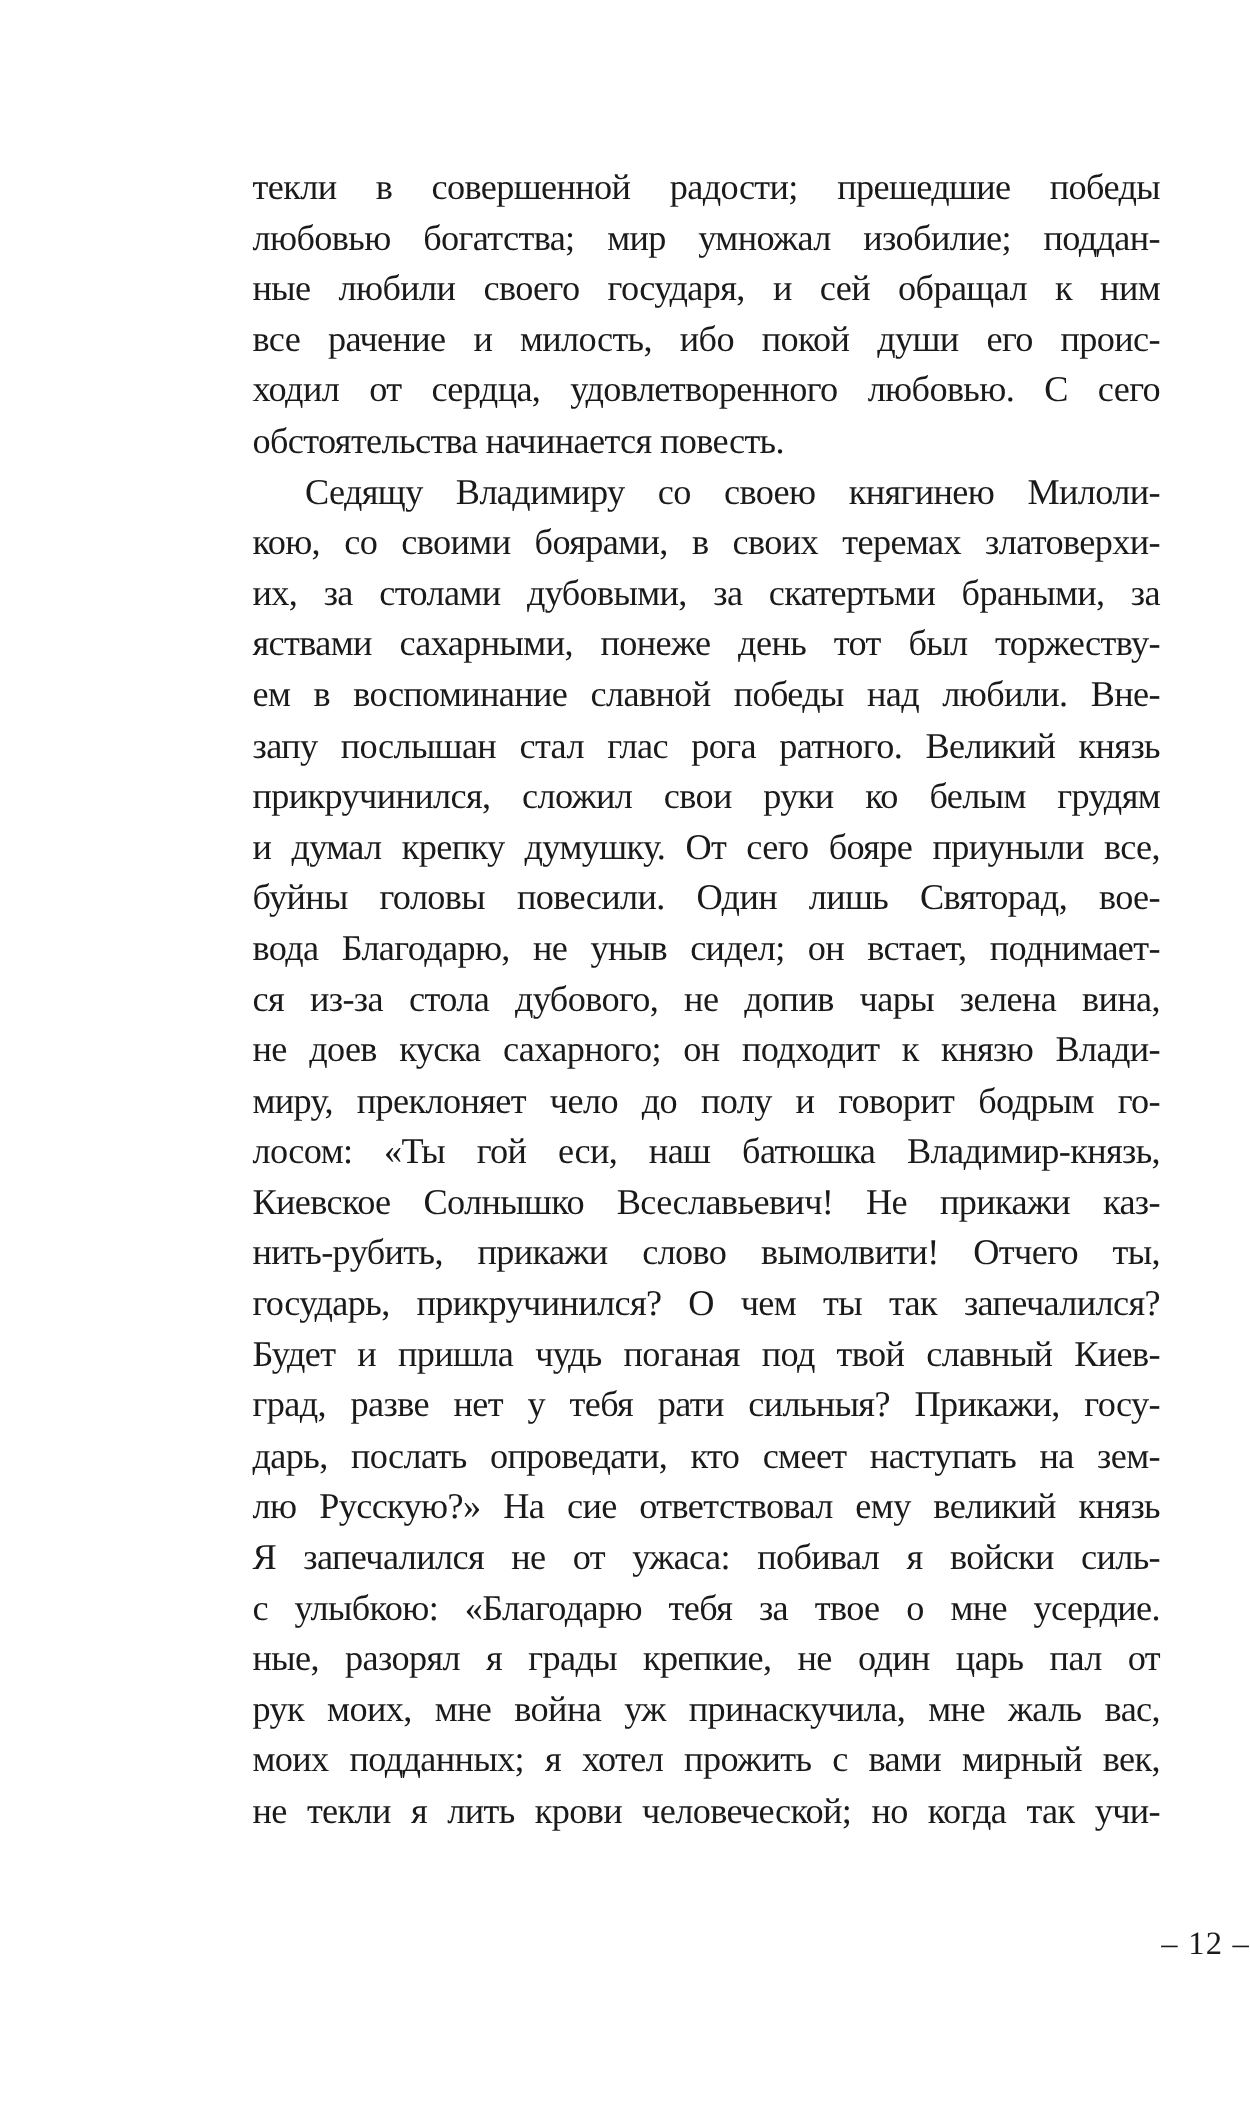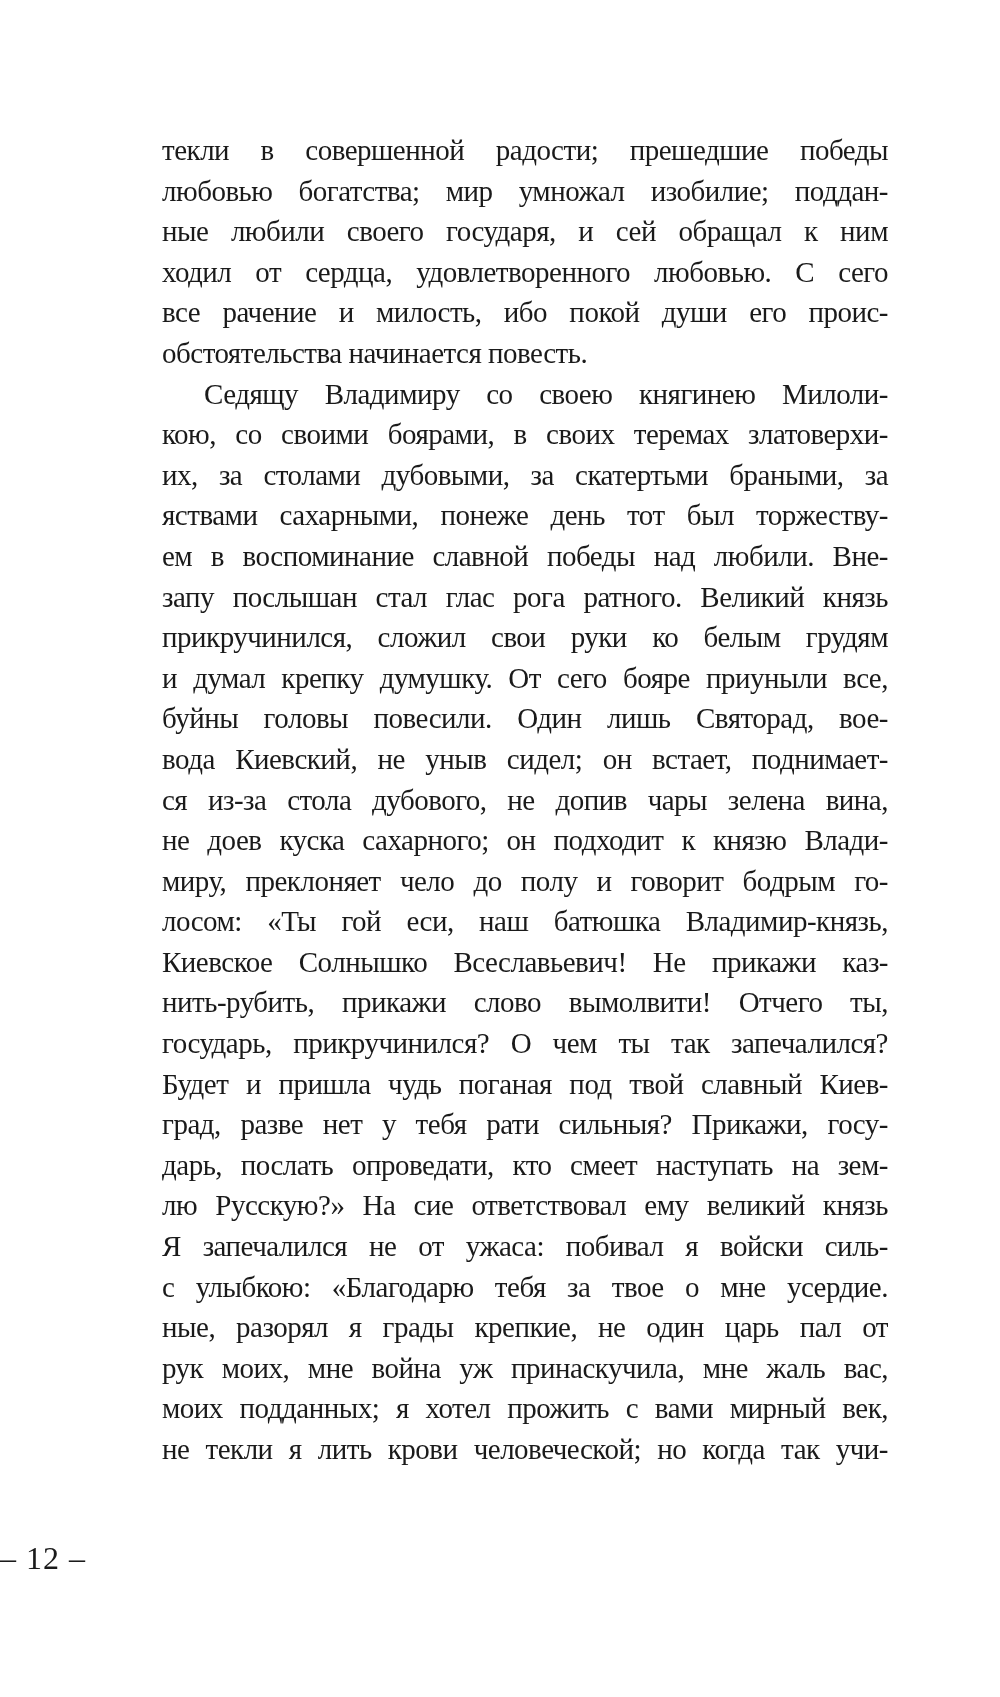--- a/index.html
+++ b/index.html
@@ -9,20 +9,21 @@
   body {
     width: 1000px;
     height: 1697px;
     position: relative;
     overflow: hidden;
     font-family: "Liberation Serif", serif;
   }
   .page {
     position: absolute;
     inset: 0;
+    margin-left: 40px;
   }
   .text-block {
     position: absolute;
     left: 162px;
     top: 130px;
     width: 726px;
   }
   .paragraph {
     margin: 0;
     padding: 0;
@@ -40,49 +41,49 @@
     padding-left: 42px;
   }
   .line.flush-last {
     text-align-last: left;
   }
   .footer {
     position: absolute;
     top: 1540px;
     left: 0;
     width: 100%;
-    text-align: left;
-    font-size: 32px;
+    text-align: right;
+    font-size: 26px;
     letter-spacing: 1px;
   }
 </style>
 </head>
 <body style="background: rgb(255, 255, 255);">
 
 <div class="page" style="color: rgb(26, 26, 26);">
   <div class="text-block">
       <div class="paragraph">
         <div class="line">текли в совершенной радости; прешедшие победы</div>
         <div class="line">любовью богатства; мир умножал изобилие; поддан-</div>
         <div class="line">ные любили своего государя, и сей обращал к ним</div>
+        <div class="line">все рачение и милость, ибо покой души его проис-</div>
         <div class="line">ходил от сердца, удовлетворенного любовью. С сего</div>
-        <div class="line">все рачение и милость, ибо покой души его проис-</div>
         <div class="line flush-last">обстоятельства начинается повесть.</div>
       </div>
       <div class="paragraph">
         <div class="line indent">Седящу Владимиру со своею княгинею Милоли-</div>
         <div class="line">кою, со своими боярами, в своих теремах златоверхи-</div>
         <div class="line">их, за столами дубовыми, за скатертьми браными, за</div>
         <div class="line">яствами сахарными, понеже день тот был торжеству-</div>
         <div class="line">ем в воспоминание славной победы над любили. Вне-</div>
         <div class="line">запу послышан стал глас рога ратного. Великий князь</div>
         <div class="line">прикручинился, сложил свои руки ко белым грудям</div>
         <div class="line">и думал крепку думушку. От сего бояре приуныли все,</div>
         <div class="line">буйны головы повесили. Один лишь Святорад, вое-</div>
-        <div class="line">вода Киевский, не уныв сидел; он встает, поднимает-</div>
+        <div class="line">вода Благодарю, не уныв сидел; он встает, поднимает-</div>
         <div class="line">ся из-за стола дубового, не допив чары зелена вина,</div>
         <div class="line">не доев куска сахарного; он подходит к князю Влади-</div>
         <div class="line">миру, преклоняет чело до полу и говорит бодрым го-</div>
         <div class="line">лосом: «Ты гой еси, наш батюшка Владимир-князь,</div>
         <div class="line">Киевское Солнышко Всеславьевич! Не прикажи каз-</div>
         <div class="line">нить-рубить, прикажи слово вымолвити! Отчего ты,</div>
         <div class="line">государь, прикручинился? О чем ты так запечалился?</div>
         <div class="line">Будет и пришла чудь поганая под твой славный Киев-</div>
         <div class="line">град, разве нет у тебя рати сильныя? Прикажи, госу-</div>
         <div class="line">дарь, послать опроведати, кто смеет наступать на зем-</div>

